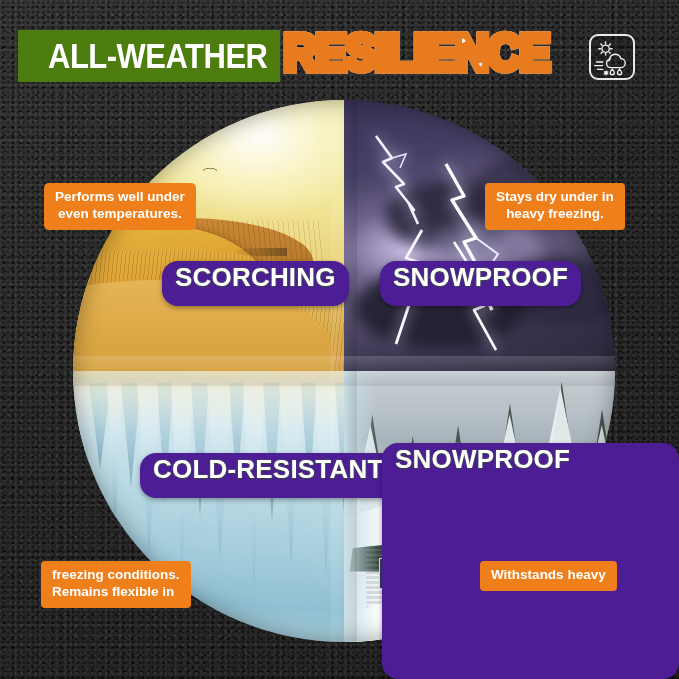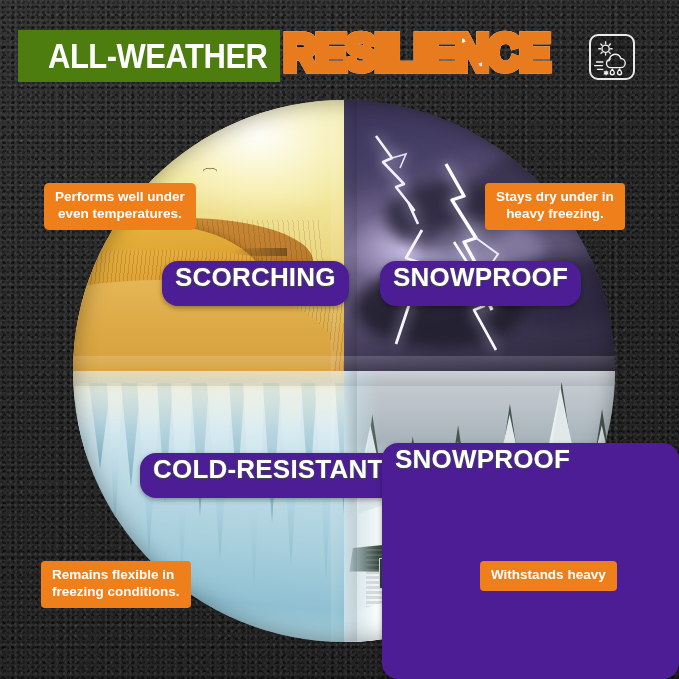--- a/index.html
+++ b/index.html
@@ -435,20 +435,20 @@
 
   <div class="callout c-tl">
     <p>Performs well under</p>
     <p>even temperatures.</p>
   </div>
   <div class="callout c-tr">
     <p>Stays dry under in</p>
     <p>heavy freezing.</p>
   </div>
   <div class="callout c-bl">
+    <p>freezing conditions.</p>
     <p>Remains flexible in</p>
-    <p>freezing conditions.</p>
   </div>
   <div class="callout c-br">
     <p>Withstands heavy</p>
   </div>
 
 </div>
 
 </body></html>

